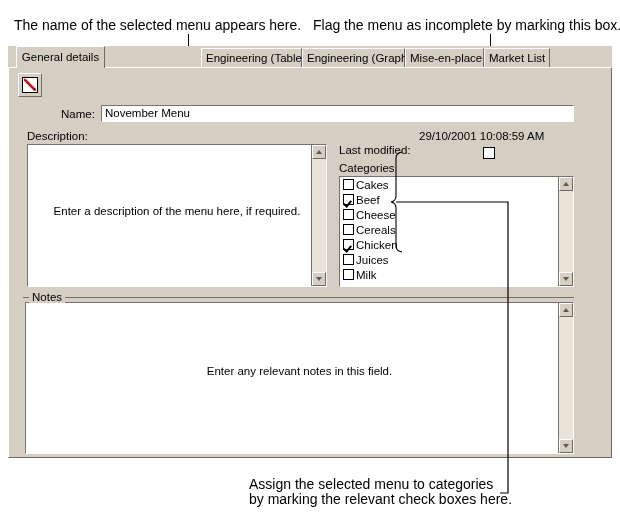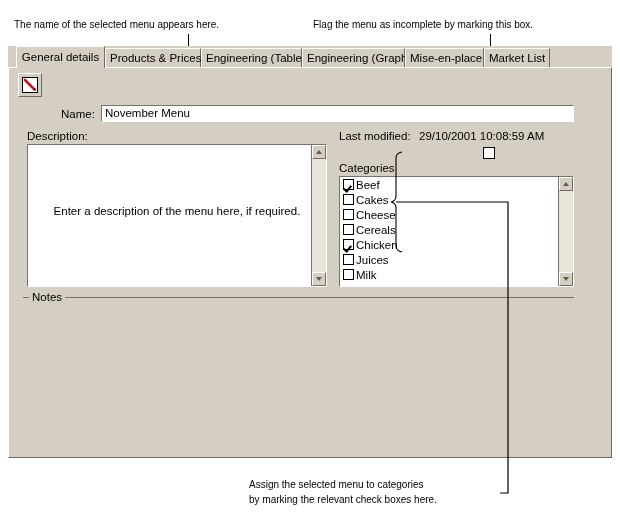--- a/index.html
+++ b/index.html
@@ -14,21 +14,21 @@
     font-family: "Liberation Sans", sans-serif;
     font-size: 11px;
     color: #000000;
     overflow: hidden;
   }
 
   
   .annot {
     position: absolute;
     font-family: "Liberation Sans", sans-serif;
-    font-size: 10px;
+    font-size: 14px;
     color: #000;
     white-space: pre;
     line-height: 14px;
   }
   #annot-top-left { left: 14px; top: 18px; }
   #annot-top-right { left: 313px; top: 18px; }
   #annot-bottom { left: 249px; top: 477px; line-height: 15px; }
 
   
   .leader {
@@ -237,23 +237,20 @@
 <div class="leader" style="left:487px; top:128px; width:0; height:0; background:transparent;
             border-left:3px solid transparent; border-right:3px solid transparent;
             border-top:5px solid #000;"></div>
 
 <div id="panel">
 
   <div id="tabstrip">
     <div class="tab selected" style="left:8px; width:89px;">
       <span>General details</span>
     </div>
-    <div class="tab" style="left:97px; width:96px;">
-      <span>Products &amp; Prices</span>
-    </div>
     <div class="tab" style="left:193px; width:101px;">
       <span>Engineering (Table)</span>
     </div>
     <div class="tab" style="left:294px; width:103px;">
       <span>Engineering (Graph)</span>
     </div>
     <div class="tab" style="left:397px; width:79px;">
       <span>Mise-en-place</span>
     </div>
     <div class="tab" style="left:476px; width:66px;">
@@ -284,36 +281,36 @@
       <div class="vscroll" style="right:0px; top:0px; bottom:0px;">
         <div class="sb-btn up">
           <span class="sb-arrow up"></span>
         </div>
         <div class="sb-btn down">
           <span class="sb-arrow down"></span>
         </div>
       </div>
     </div>
 
-    <div class="static-label" style="left:330px; top:62px;">Last modified:</div>
+    <div class="static-label" style="left:330px; top:76px;">Last modified:</div>
     <div class="static-label" style="left:410px; top:62px;">29/10/2001 10:08:59 AM</div>
 
     <div id="incomplete-box" style="left:474px; top:79px;"></div>
     <div class="static-label" style="left:464px; top:79px;margin-top:33px;"><span class="u">I</span><span>ncomplete</span></div>
 
     <div class="static-label" style="left:330px; top:94px;">Categories</div>
     <div class="sunken" style="left:330px; top:108px; width:235px; height:111px;">
       <div style="position:absolute; left:0; top:0; right:16px; bottom:0; overflow:hidden;">
         <div class="cb-row">
+          <span class="cbox"></span>
+          <span>Cakes</span>
+        </div>
+        <div class="cb-row">
           <span class="cbox checked"></span>
           <span>Beef</span>
-        </div>
-        <div class="cb-row">
-          <span class="cbox"></span>
-          <span>Cakes</span>
         </div>
         <div class="cb-row">
           <span class="cbox"></span>
           <span>Cheese</span>
         </div>
         <div class="cb-row">
           <span class="cbox"></span>
           <span>Cereals</span>
         </div>
         <div class="cb-row">
@@ -334,20 +331,31 @@
           <span class="sb-arrow up"></span>
         </div>
         <div class="sb-btn down">
           <span class="sb-arrow down"></span>
         </div>
       </div>
     </div>
 
     <div class="static-label" style="left:20px; top:223px; background:#d4cfc2; padding:0 3px; z-index:3;">Notes</div>
     <div class="groupbox" style="left:14px; top:229px; width:551px; height:2px; border-bottom:none; border-left:none; border-right:none;"></div>
+    <div class="sunken" style="left:16px; top:234px; width:549px; height:152px;">
+      <div class="centered-text" style="top:62px;">Enter any relevant notes in this field.</div>
+      <div class="vscroll" style="right:0px; top:0px; bottom:0px;">
+        <div class="sb-btn up">
+          <span class="sb-arrow up"></span>
+        </div>
+        <div class="sb-btn down">
+          <span class="sb-arrow down"></span>
+        </div>
+      </div>
+    </div>
 
   </div>
 </div>
 
 <svg width="620" height="520" style="position:absolute; left:0; top:0; pointer-events:none;">
   <path d="M 402 152 Q 396 153 396 158 L 396 196 Q 396 201 391 202 Q 396 203 396 208 L 396 246 Q 396 251 402 252" fill="none" stroke="#000000" stroke-width="1.1"></path>
   <polyline points="396,202 508,202 508,493 500,493" fill="none" stroke="#000000" stroke-width="1.2"></polyline>
 </svg>
 
 <div class="annot" id="annot-bottom"><span>Assign the selected menu to categories</span><br><span>by marking the relevant check boxes here.</span></div>

